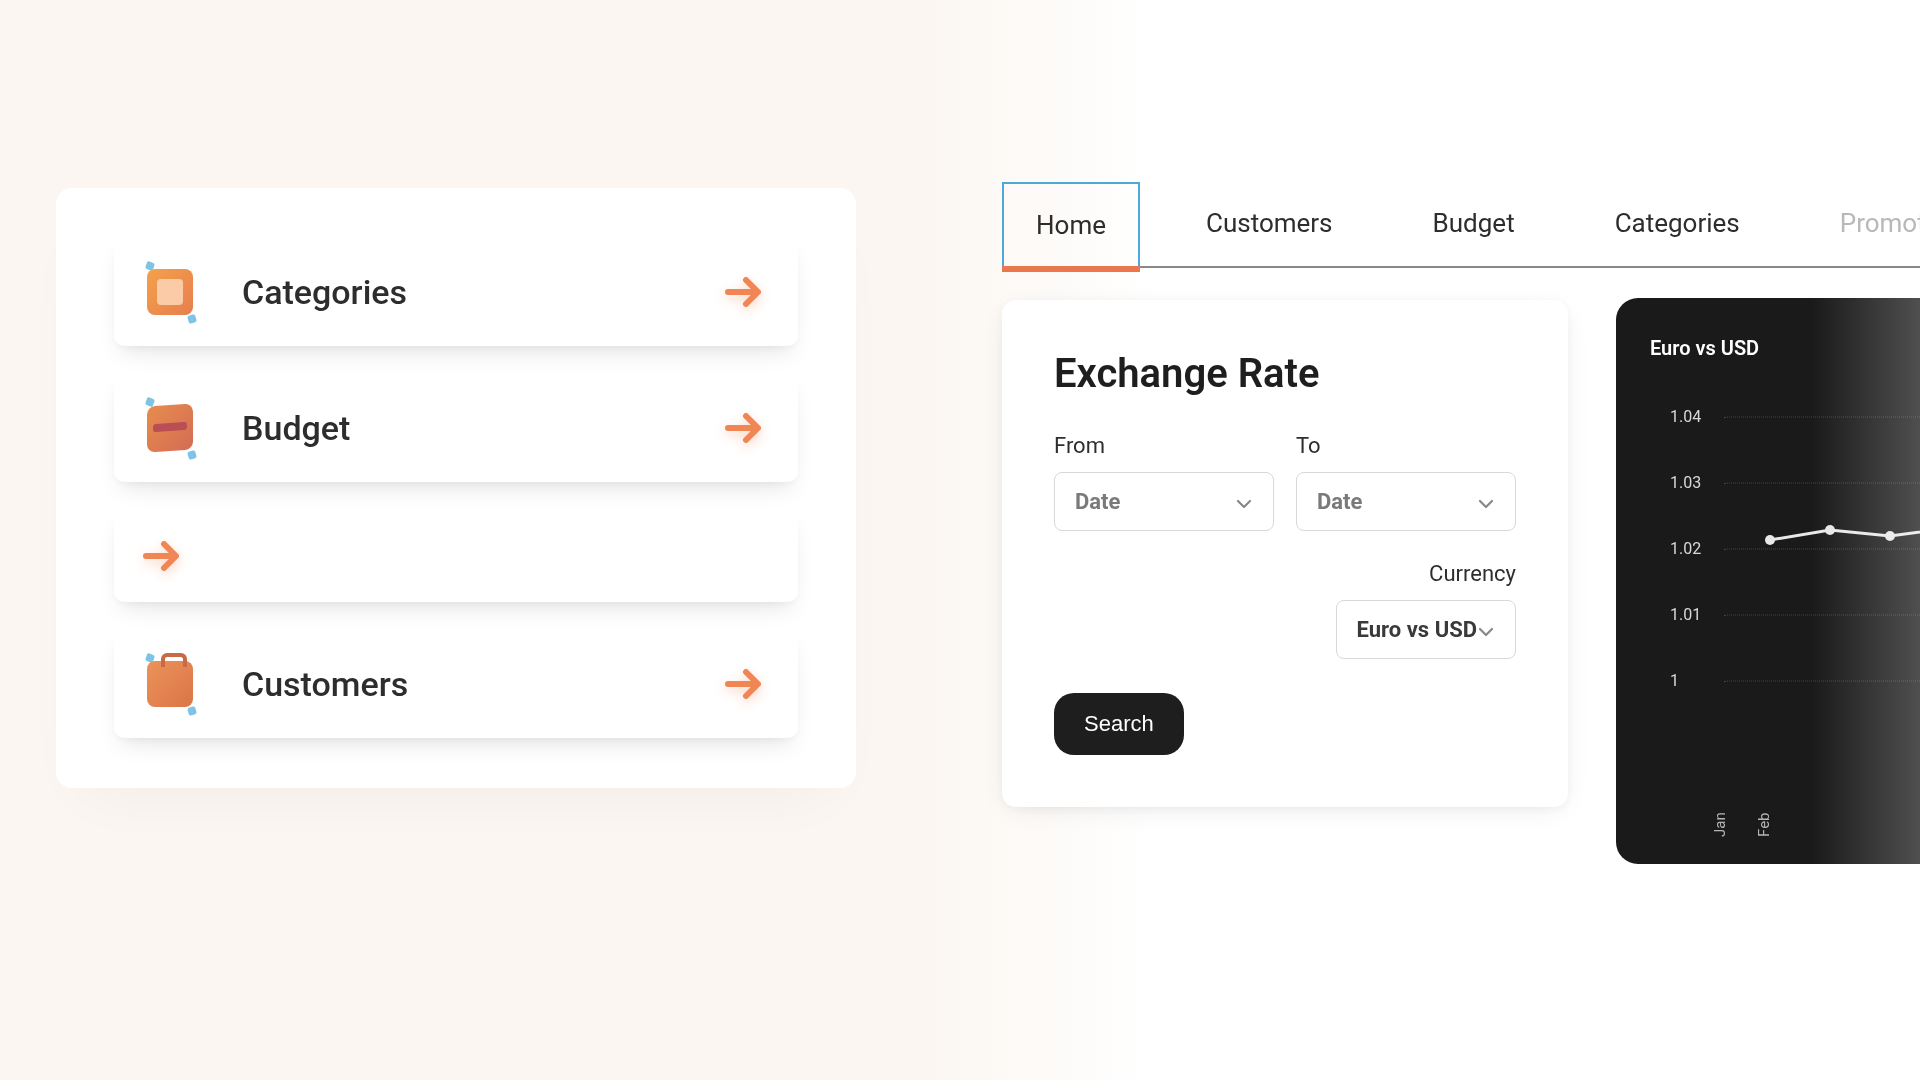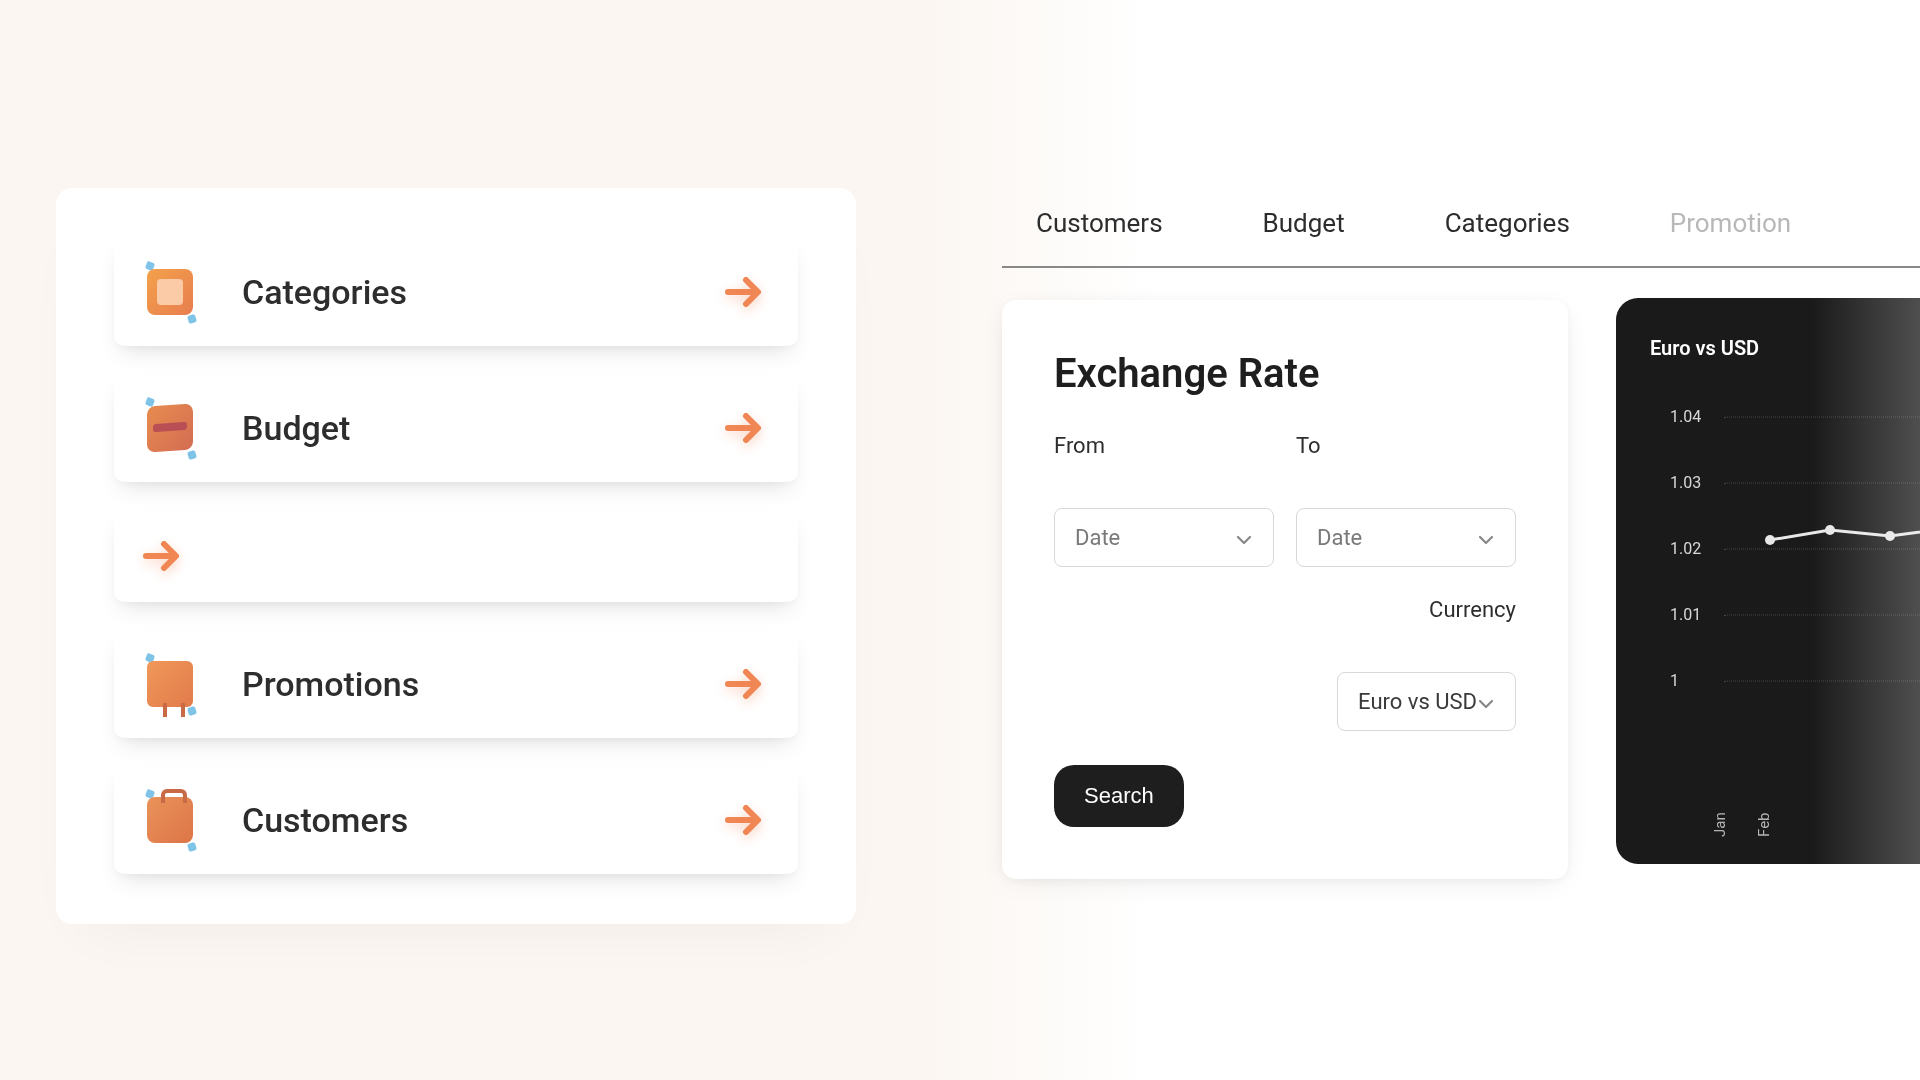--- a/index.html
+++ b/index.html
@@ -136,34 +136,35 @@
   padding: 50px 52px 52px;
   box-shadow: 0 6px 30px -8px rgba(0,0,0,0.1), 0 2px 8px rgba(0,0,0,0.04);
 }
 .exchange-title {
   font-size: 40px;
   font-weight: 600;
   color: #1E1E1E;
   margin-bottom: 36px;
 }
 .form-row { display: flex; gap: 22px; margin-bottom: 30px; }
-.form-col { flex: 1; display: flex; flex-direction: column; gap: 36px; }
+.form-col { flex: 1; display: flex; flex-direction: column; }
 .form-label { font-size: 22px; color: #2E2E2E; margin-bottom: 14px; }
 
 .selectbox {
   display: flex;
   align-items: center;
   justify-content: space-between;
   border: 1.5px solid #D8D8D8;
   border-radius: 8px;
   padding: 16px 20px;
   font-size: 22px;
   color: #7A7A7A;
   background: #fff;
   cursor: pointer;
+  font-weight: bold;
 }
 .selectbox.dark-text { color: #3A3A3A; }
 
 .chev { width:18px; height:18px; }
 .chev svg { stroke:#888; }
 
 .search-btn {
   background: #1E1E1E;
   color: #fff;
   font-size: 22px;
@@ -276,55 +277,41 @@
   </div>
 
   <div class="menu-item">
     <span class="arrow-icon">
       <svg width="40" height="34" viewBox="0 0 40 34">
           <path d="M4 17 H32 M22 5 L34 17 L22 29" stroke="#F08653" stroke-width="6" fill="none" stroke-linecap="round" stroke-linejoin="round"></path>
         </svg>
     </span>
   </div>
 
-  <div class="menu-item">
-    <div class="menu-left">
-      <div class="menu-icon">
-        <span class="spark tl"></span>
-          <div class="icon-body icon-easel"></div>
-          <span class="spark br"></span>
-      </div>
-      <span class="menu-label">Promotions</span>
-    </div>
-    <span class="arrow-icon">
-      <svg width="40" height="34" viewBox="0 0 40 34">
-          <path d="M4 17 H32 M22 5 L34 17 L22 29" stroke="#F08653" stroke-width="6" fill="none" stroke-linecap="round" stroke-linejoin="round"></path>
-        </svg>
-    </span>
-  </div>
 
   <div class="menu-item">
     <div class="menu-left">
       <div class="menu-icon">
         <span class="spark tl"></span>
           <div class="icon-body icon-briefcase"></div>
           <span class="spark br"></span>
       </div>
       <span class="menu-label">Customers</span>
     </div>
     <span class="arrow-icon">
       <svg width="40" height="34" viewBox="0 0 40 34">
           <path d="M4 17 H32 M22 5 L34 17 L22 29" stroke="#F08653" stroke-width="6" fill="none" stroke-linecap="round" stroke-linejoin="round"></path>
         </svg>
     </span>
   </div>
 
 </div>
 
 <div class="tabs">
+  <div class="tab active">Home</div>
   <div class="tab">Customers</div>
   <div class="tab">Budget</div>
   <div class="tab">Categories</div>
   <div class="tab faded">Promotion</div>
 </div>
 
 <div class="exchange-card">
   <div class="exchange-title">Exchange Rate</div>
 
   <div class="form-row">

